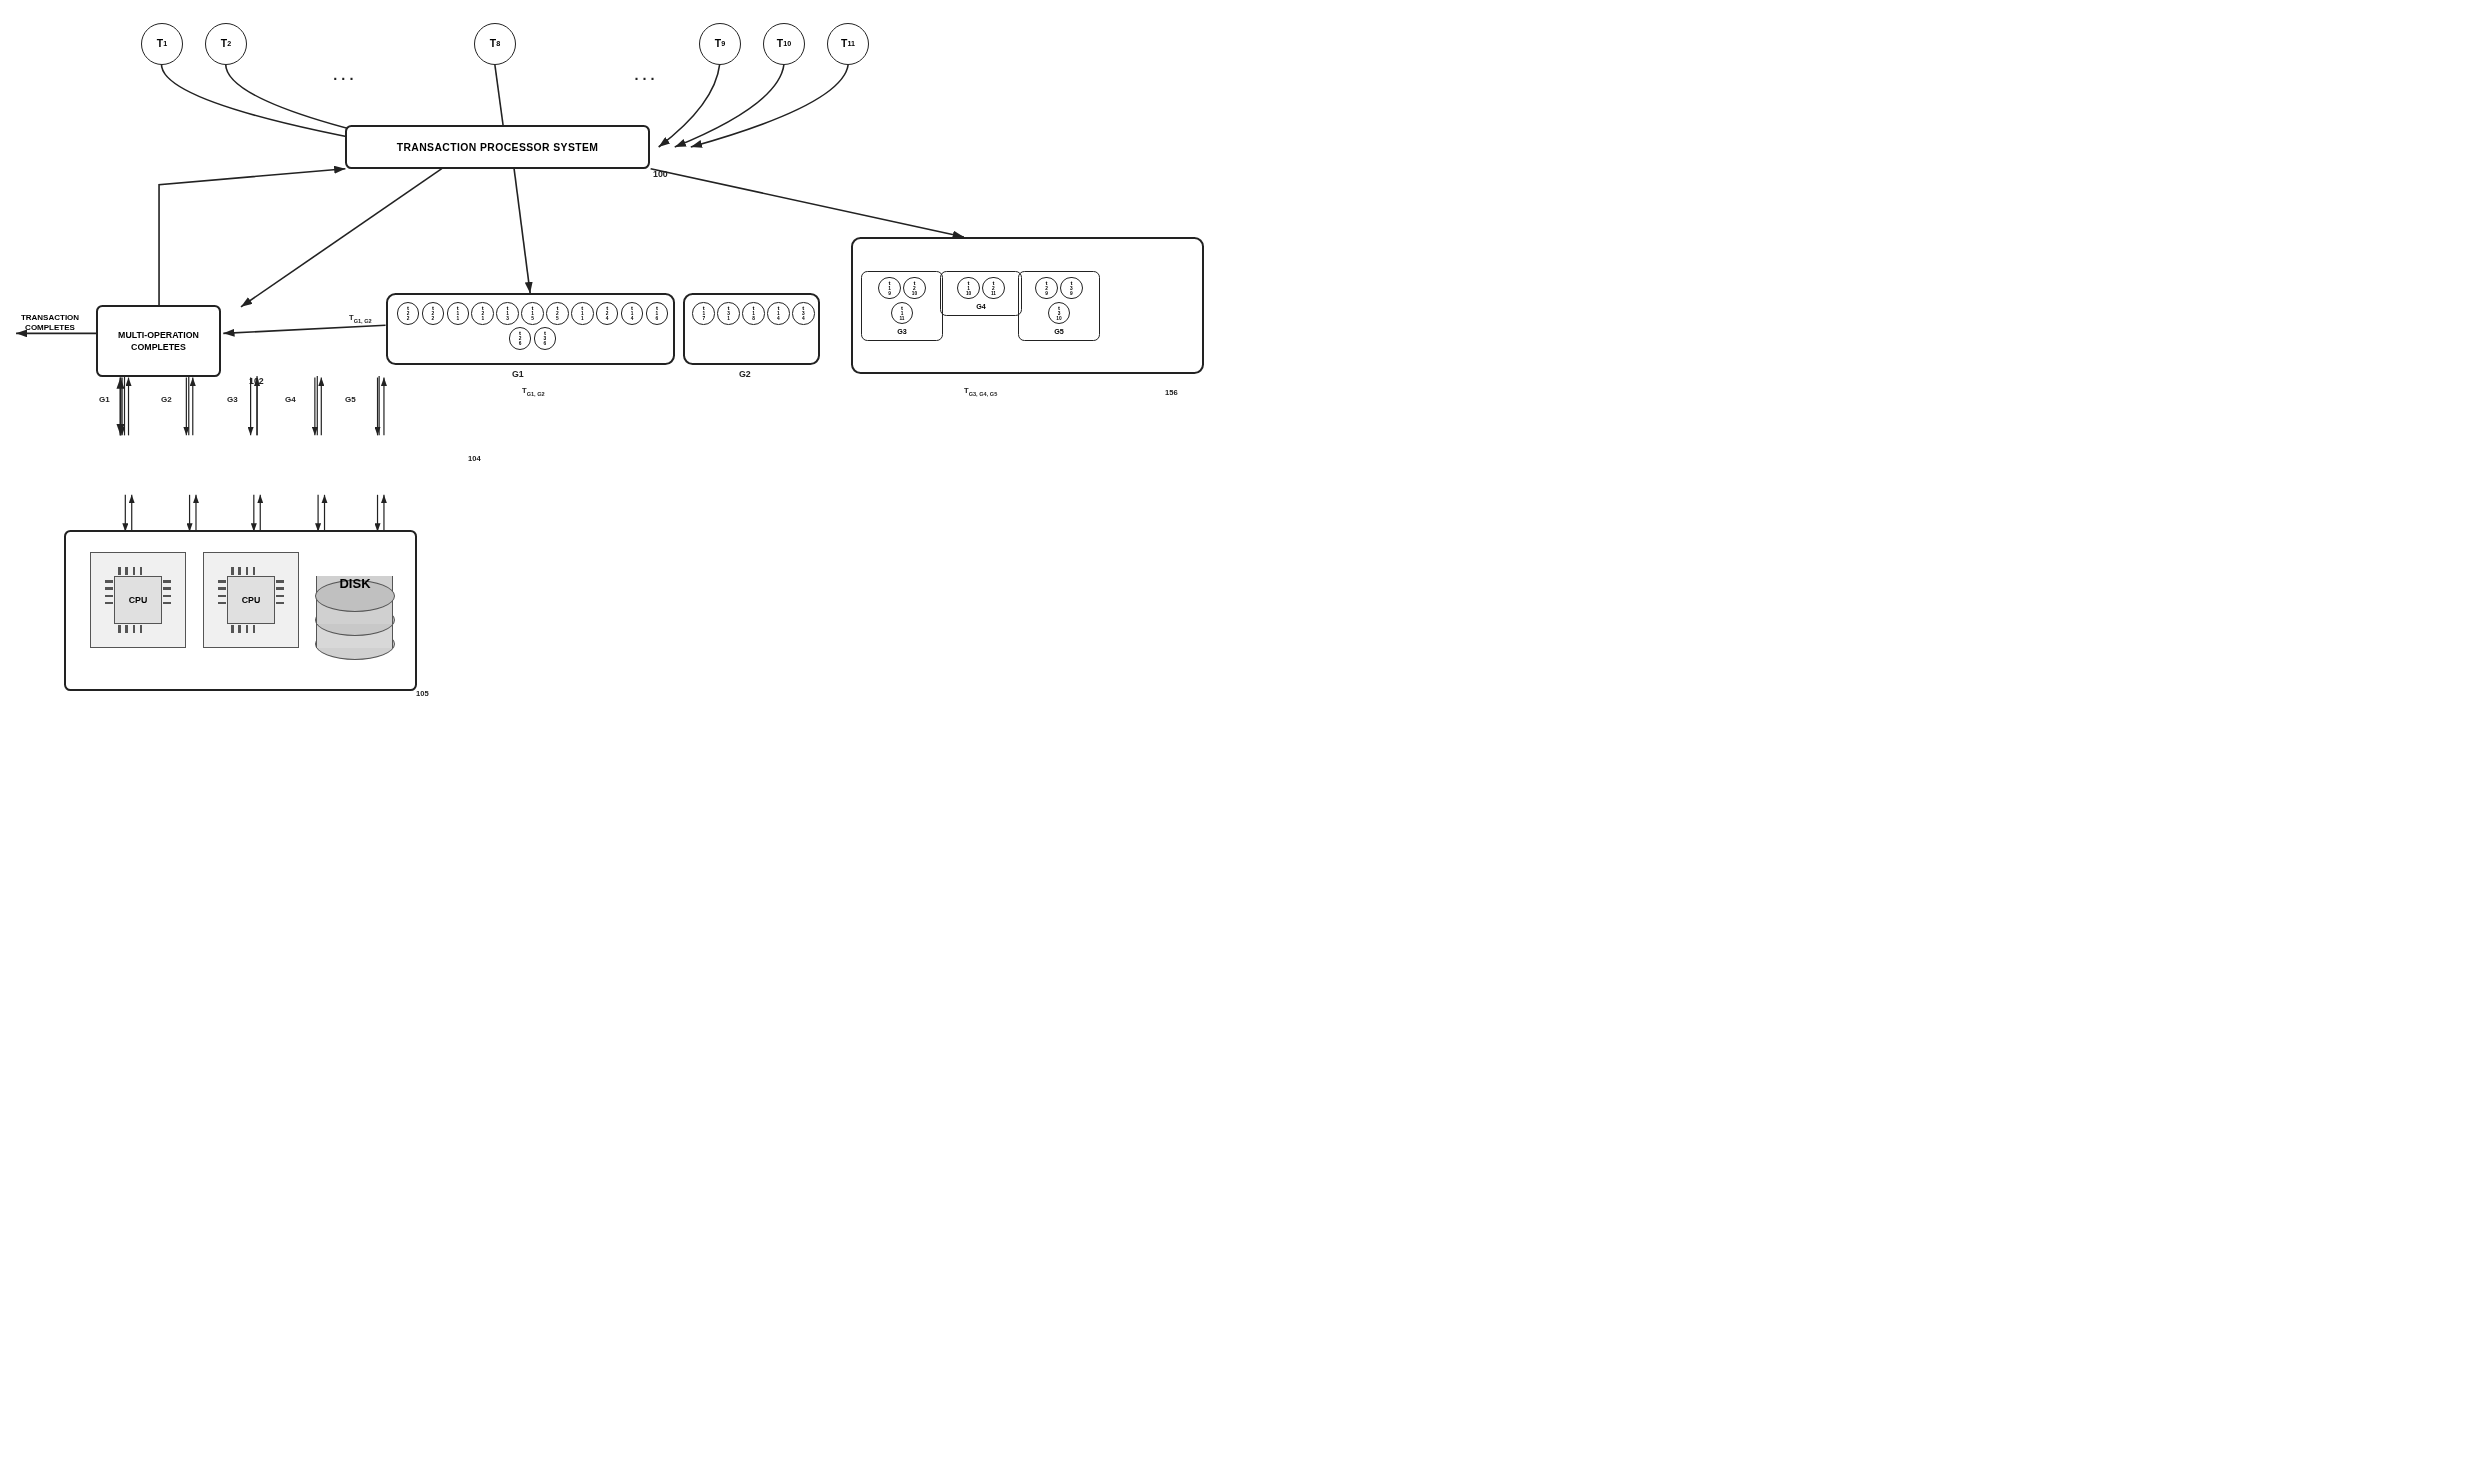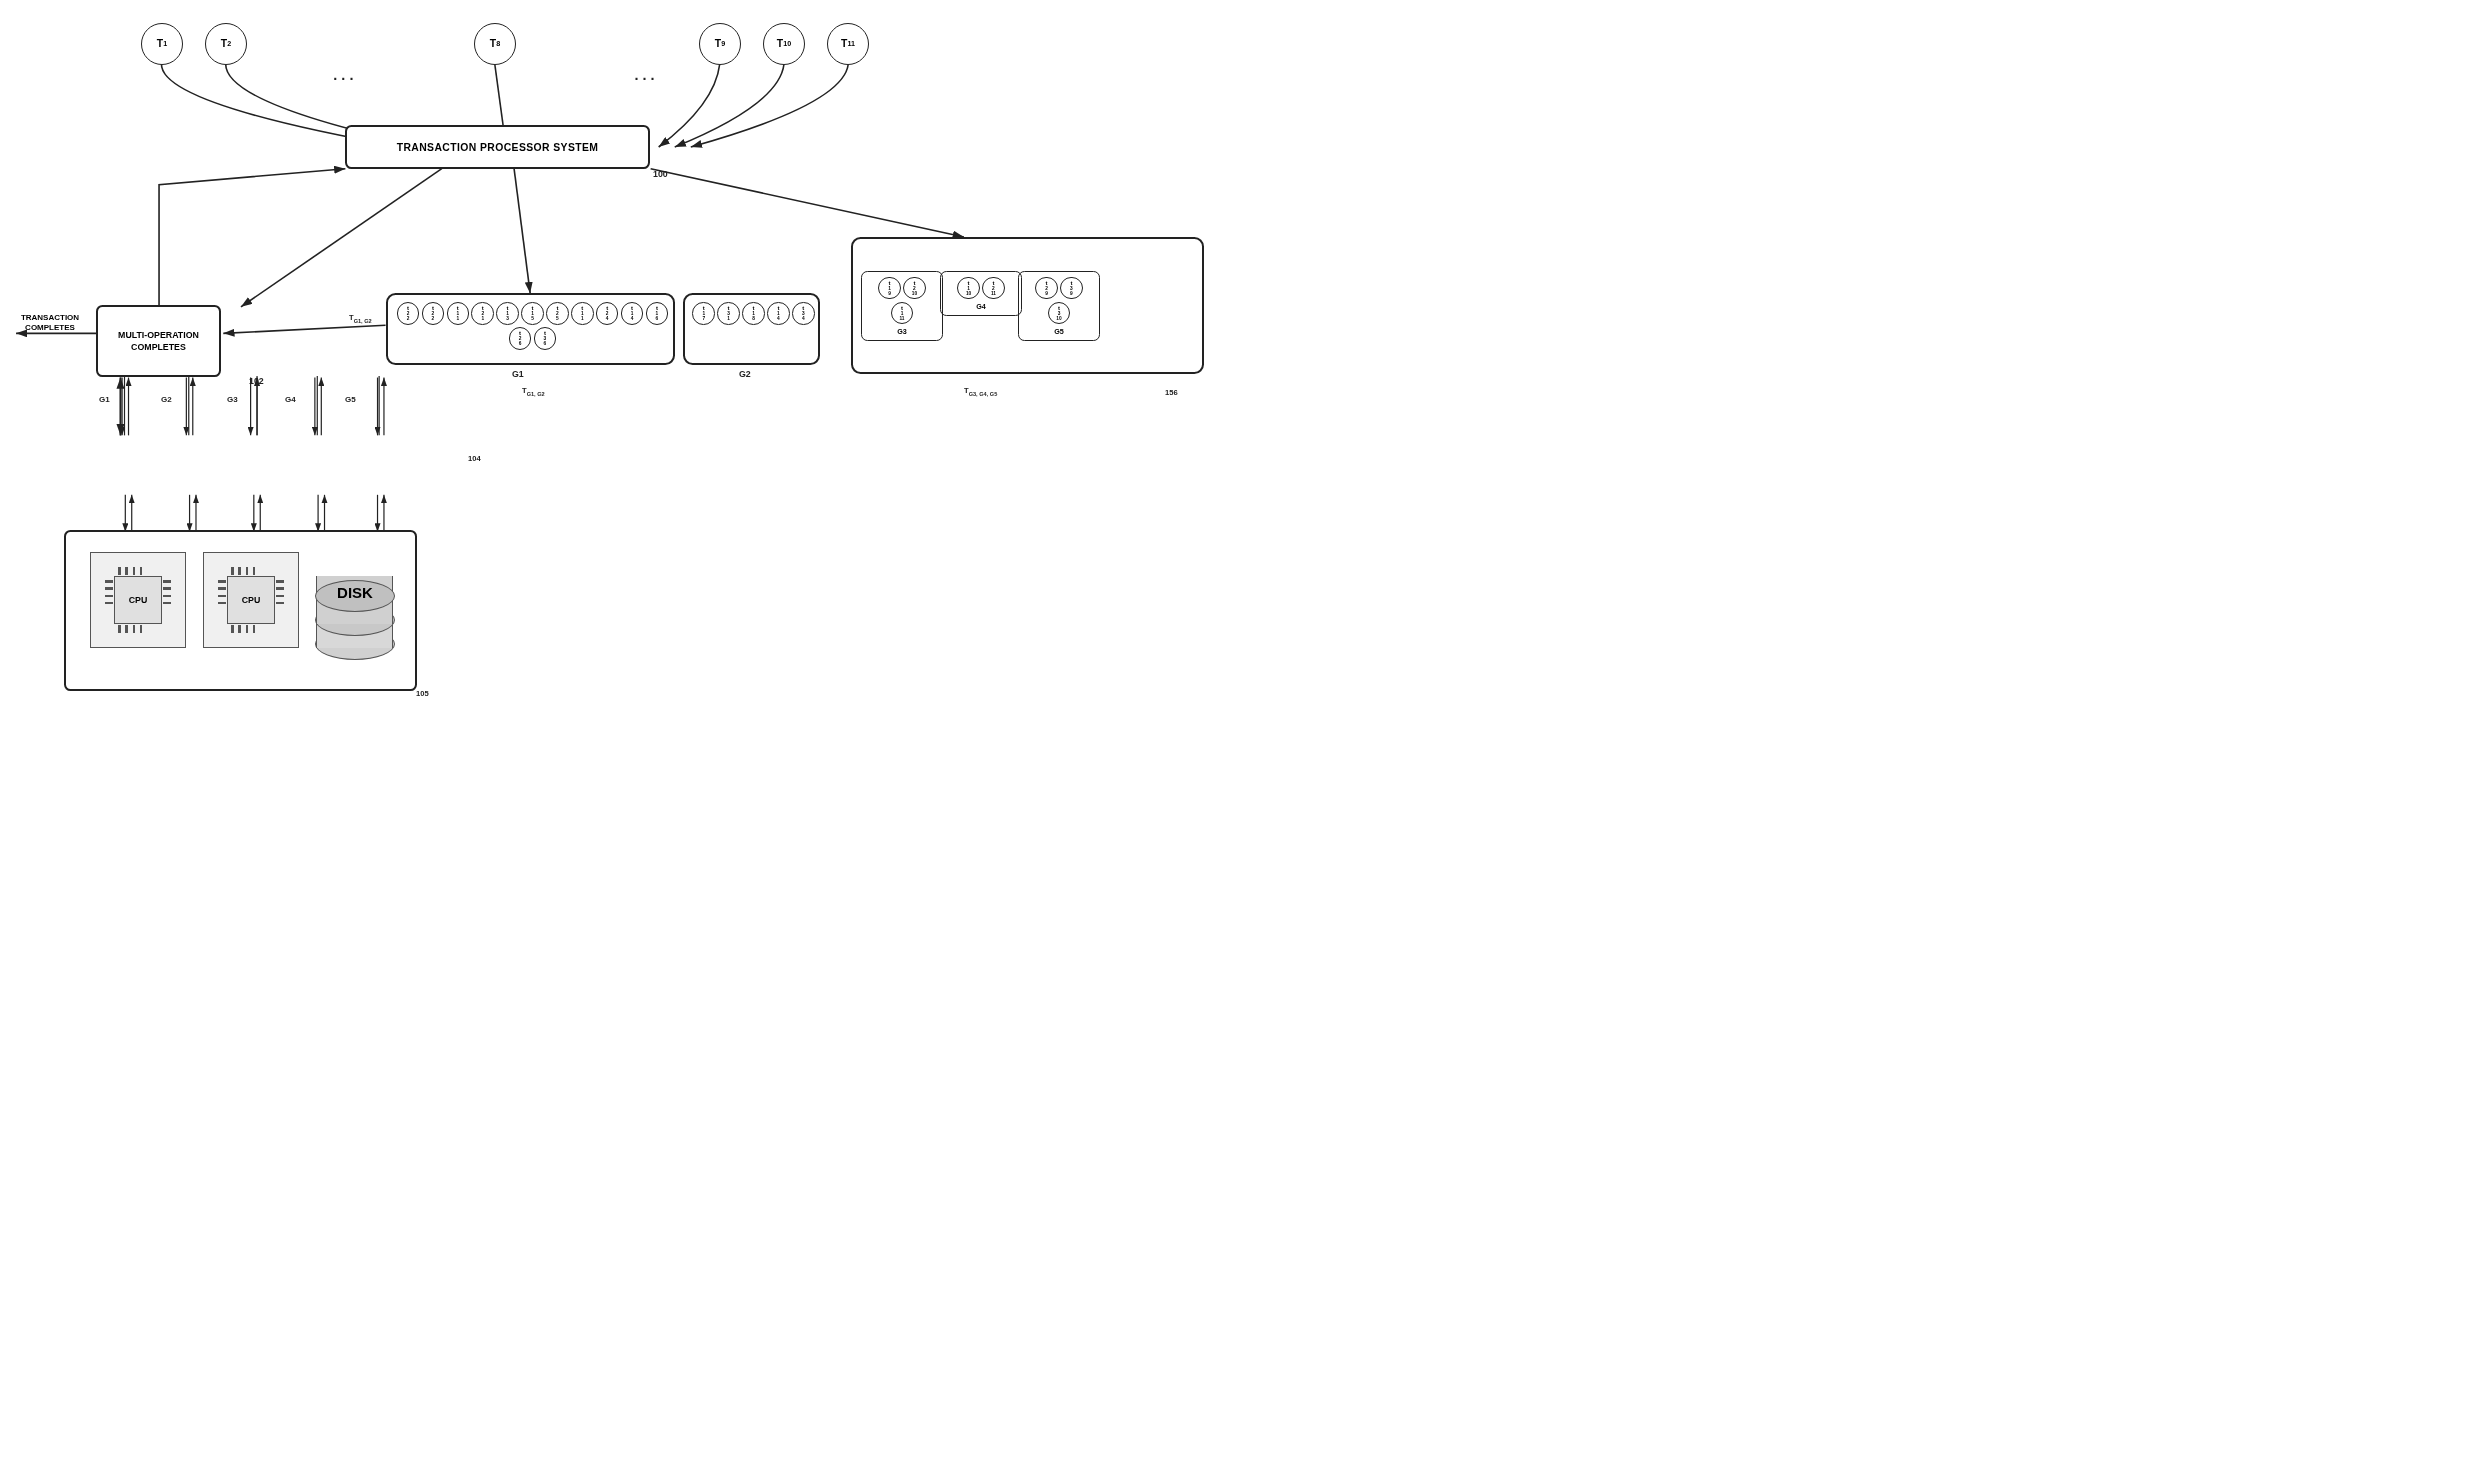--- a/index.html
+++ b/index.html
@@ -414,21 +414,21 @@
         <div style="position:absolute; bottom:0; left:0; width:80px; height:32px; border:1.6px solid #555; border-radius:50%; background:#d0d0d0;"></div>
 
         <div style="position:absolute; bottom:12px; left:0.8px; width:77px; height:48px; background:#d8d8d8; border-left:1.6px solid #555; border-right:1.6px solid #555;"></div>
 
         <div style="position:absolute; bottom:24px; left:0; width:80px; height:32px; border:1.6px solid #555; border-radius:50%; background:#c8c8c8;"></div>
 
         <div style="position:absolute; bottom:36px; left:0.8px; width:77px; height:48px; background:#d0d0d0; border-left:1.6px solid #555; border-right:1.6px solid #555;"></div>
 
         <div style="position:absolute; bottom:48px; left:0; width:80px; height:32px; border:1.6px solid #555; border-radius:50%; background:#c0c0c0;"></div>
 
-        <div style="position:absolute; bottom:52px; left:0; width:80px; height:32px; display:flex; align-items:center; justify-content:center; font-size:15px; font-weight:bold;">
+        <div style="position:absolute; bottom:52px; left:0; width:80px; height:32px; display:flex; justify-content:center; font-size:13px; font-weight:bold;">
           <span>DISK</span>
         </div>
       </div>
     </div>
 
   </div>
   <span class="label label-sm" style="left:416px;top:689px;">105</span>
 
 </div>
 

